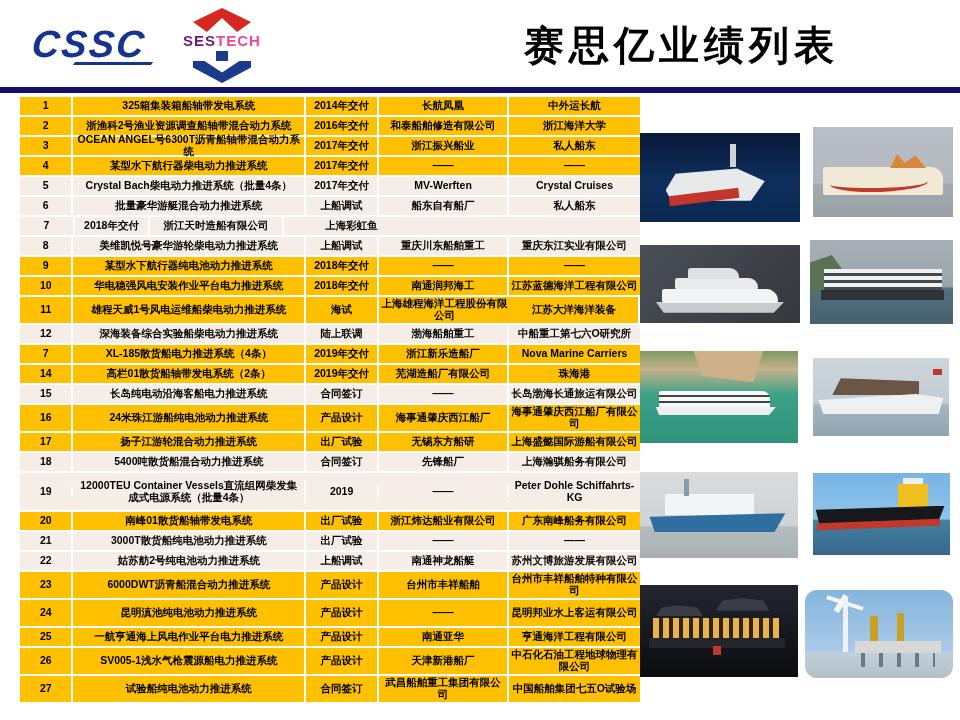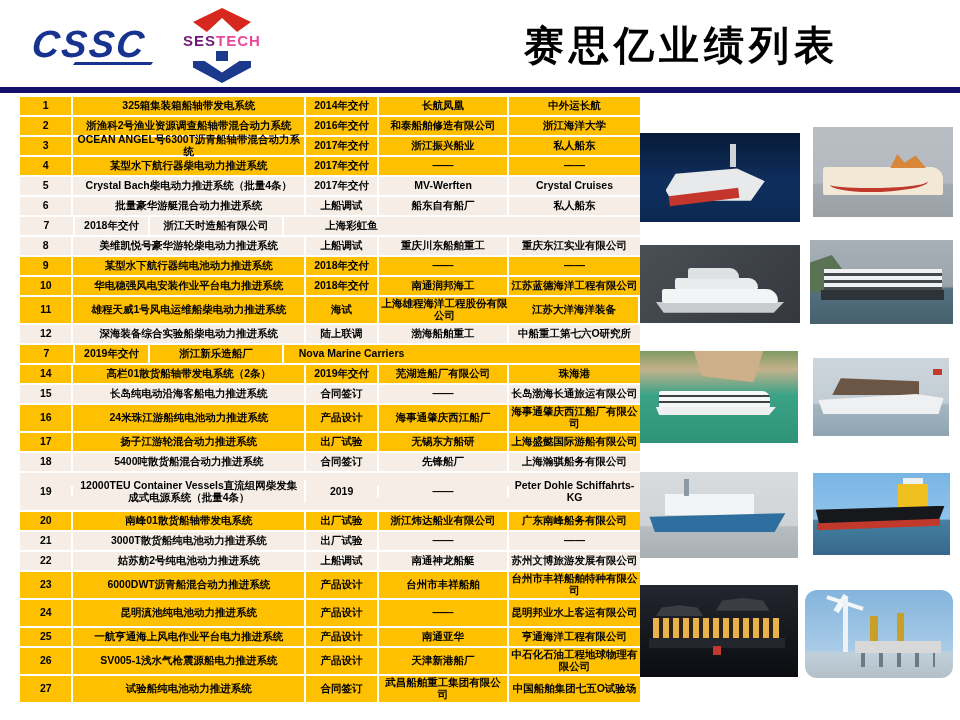--- a/index.html
+++ b/index.html
@@ -205,20 +205,21 @@
   <div class="trow tone-pale">
     <div class="c c1">12</div>
     <div class="c c2">深海装备综合实验船柴电动力推进系统</div>
     <div class="c c3">陆上联调</div>
     <div class="c c4">渤海船舶重工</div>
     <div class="c c5">中船重工第七六O研究所</div>
   </div>
 
   <div class="trow tone-gold">
     <div class="c c1">7</div>
+    <div class="c c2">XL-185散货船电力推进系统（4条）</div>
     <div class="c c3">2019年交付</div>
     <div class="c c4">浙江新乐造船厂</div>
     <div class="c c5">Nova Marine Carriers</div>
   </div>
 
   <div class="trow tone-gold">
     <div class="c c1">14</div>
     <div class="c c2">高栏01散货船轴带发电系统（2条）</div>
     <div class="c c3">2019年交付</div>
     <div class="c c4">芜湖造船厂有限公司</div>

